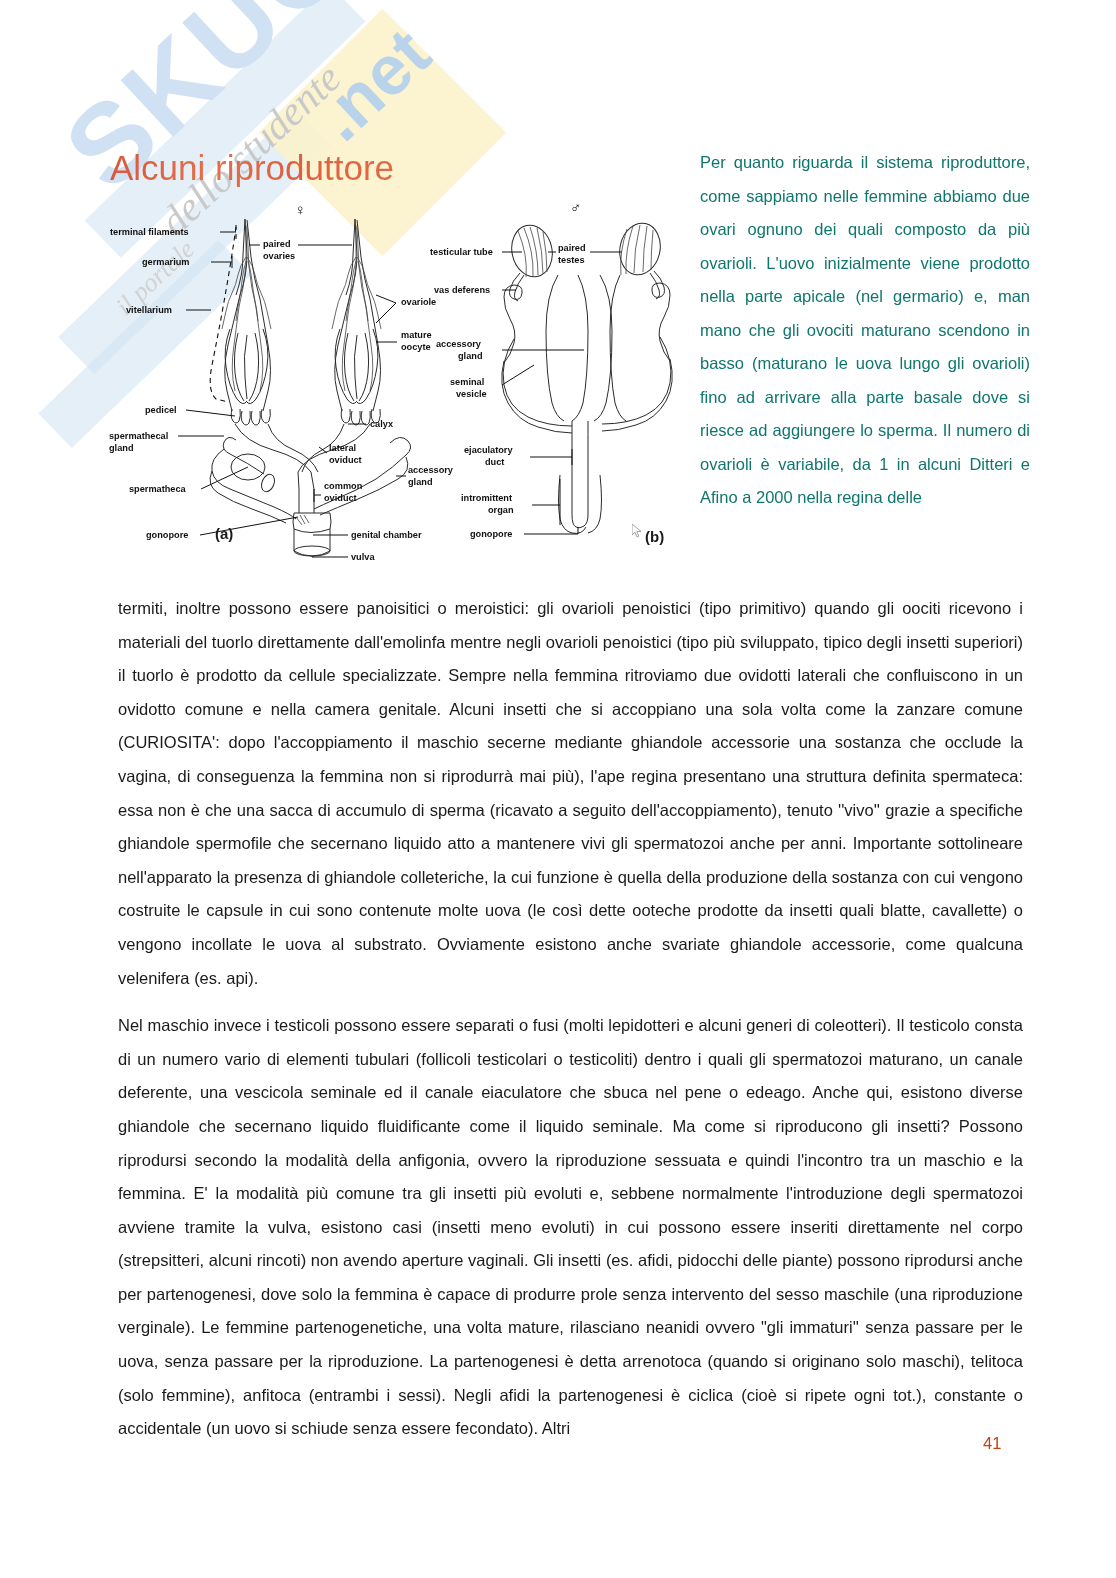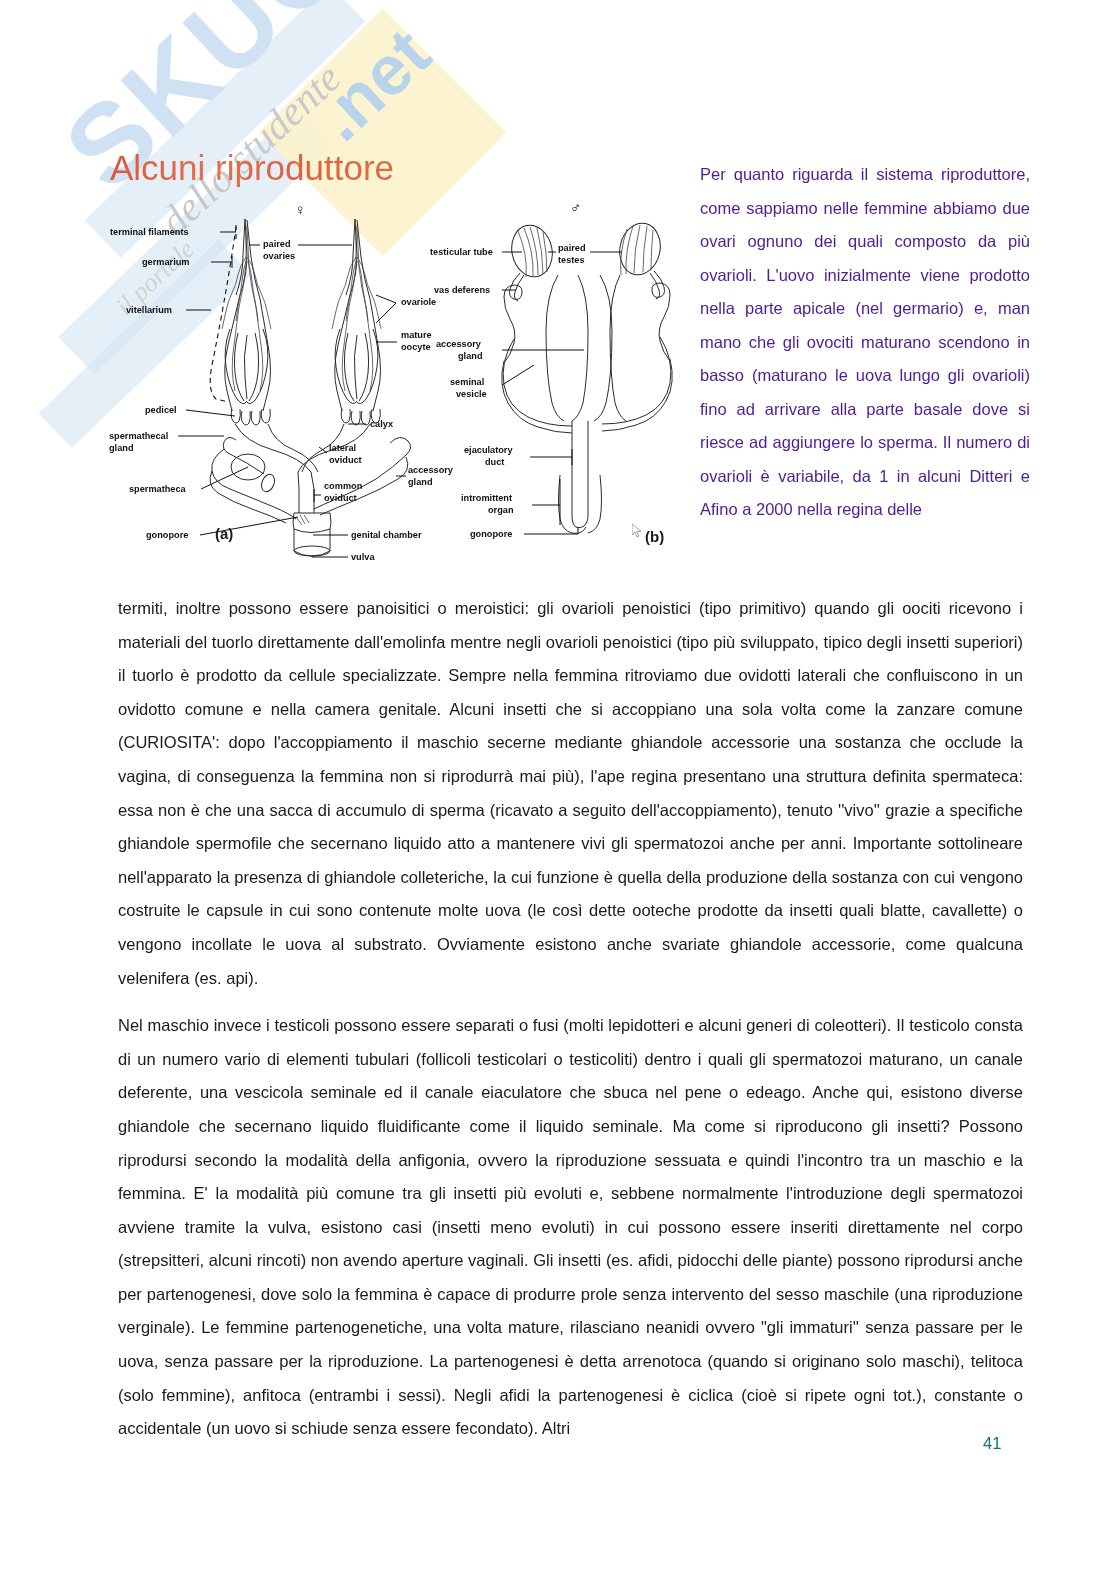--- a/index.html
+++ b/index.html
@@ -160,26 +160,26 @@
     top: 524px;
     width: 10px;
     height: 14px;
     z-index: 4;
   }
 
   
   .col-right {
     position: absolute;
     left: 700px;
-    top: 158px;
+    top: 146px;
     width: 330px;
     font-size: 16.5px;
     line-height: 33.5px;
     text-align: justify;
-    color: #4c1d95;
+    color: #0f766e;
     font-family: "Liberation Sans", sans-serif;
   }
 
   
   .body-text {
     position: absolute;
     left: 104px;
     top: 578px;
     width: 933px;
     font-size: 16.5px;
@@ -192,21 +192,21 @@
     margin: 14px;
     text-align: justify;
   }
   .body-text p.last { text-align: justify; }
 
   .page-number {
     position: absolute;
     left: 983px;
     top: 1434px;
     font-size: 16.5px;
-    color: #0f766e;
+    color: #c2410c;
   }
 
   
   .dlabel {
     font-family: "Liberation Sans", sans-serif;
     font-size: 9.2px;
     font-weight: 700;
     fill: #111;
   }
   .dsym {

